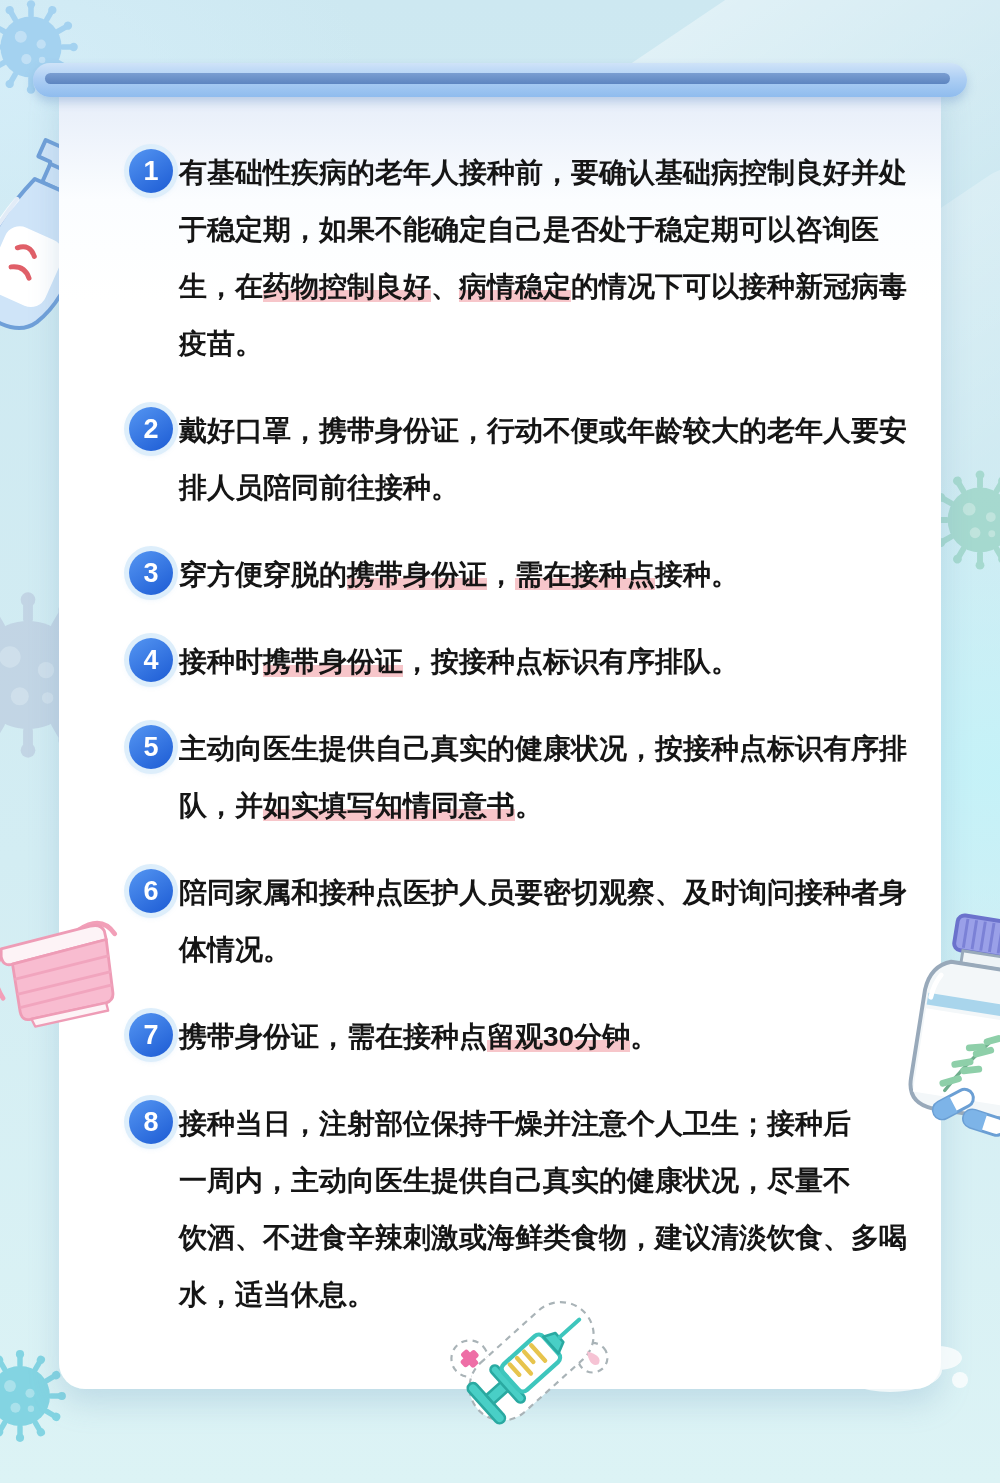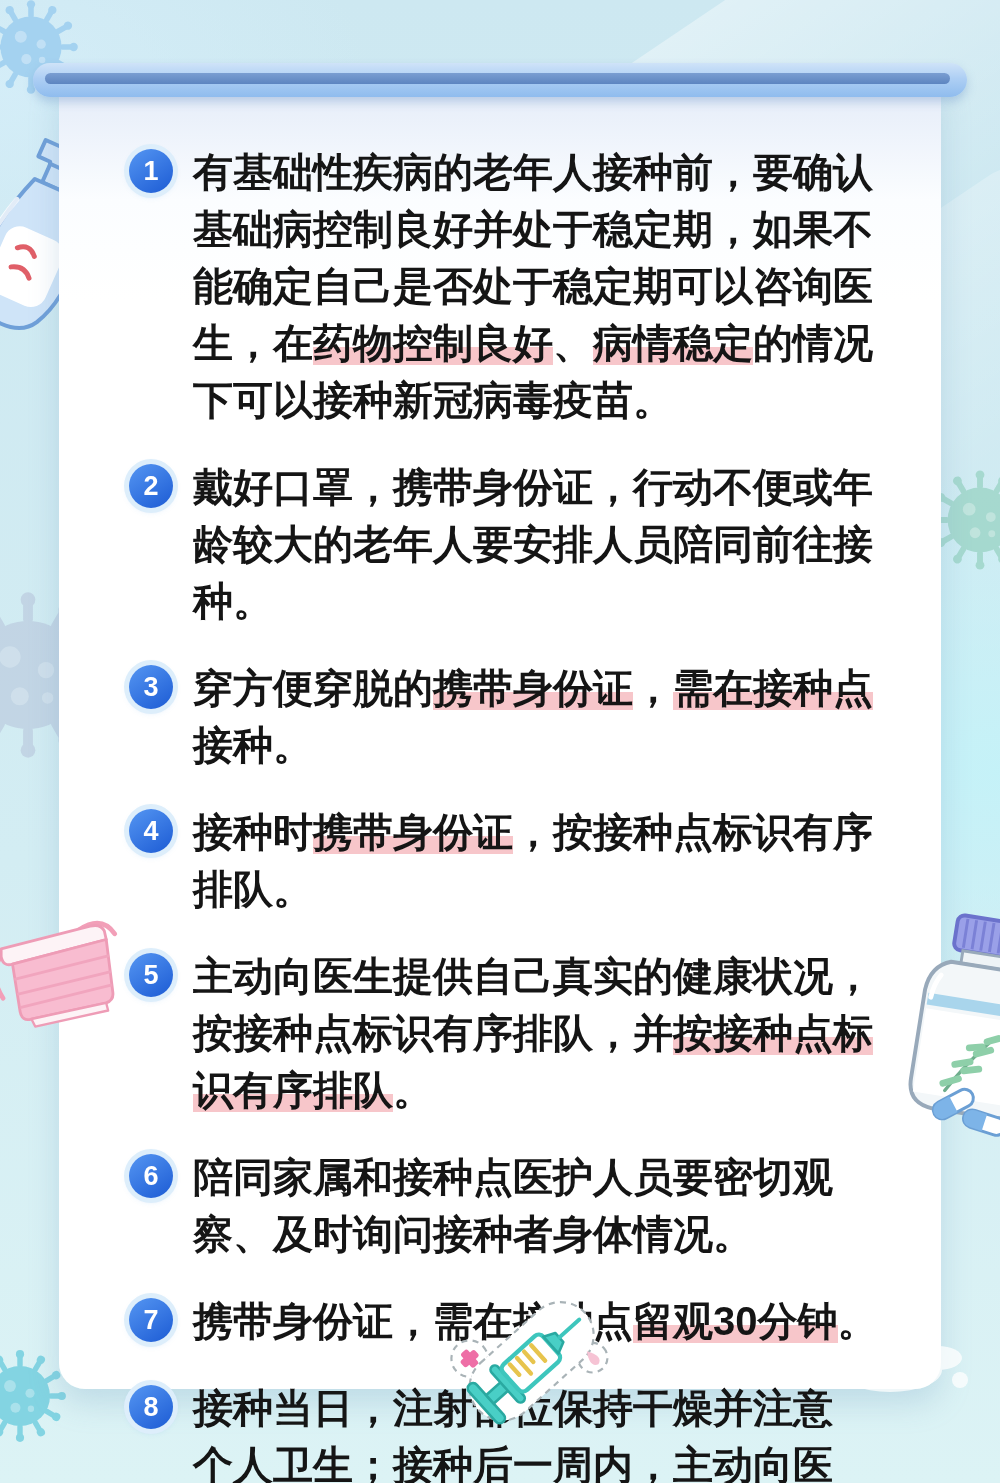--- a/index.html
+++ b/index.html
@@ -36,21 +36,21 @@
   .card{position:absolute;left:59px;top:80px;width:882px;height:1309px;z-index:1;
     background:linear-gradient(180deg,#e3ebf8 0%,#fbfdff 120px,var(--card) 220px);
     border-radius:10px 10px 26px 26px;
     box-shadow:0 14px 30px rgba(120,160,195,.28);}
   .tips{padding:64px 30px 0 70px;}
   .tip{display:flex;align-items:flex-start;margin-bottom:30px;}
   .badge{flex:0 0 44px;width:44px;height:44px;margin-top:5px;border-radius:50%;
     background:linear-gradient(145deg,var(--badge-blue-1),var(--badge-blue-2));
     box-shadow:0 0 0 5px var(--badge-ring),0 2px 7px rgba(70,150,230,.35);
     color:#fff;font-size:27px;font-weight:bold;line-height:44px;text-align:center;}
-  .tip-text{flex:1;margin-left:20px;font-size:40px;line-height:57px;font-weight:600;
+  .tip-text{flex:1;margin-left:6px;font-size:28px;line-height:57px;font-weight:600;
     color:var(--text);letter-spacing:0;text-align:left;word-break:break-all;}
   .hl{background:linear-gradient(to top,var(--highlight-pink) 40%,rgba(247,198,202,0) 40%);}
   
   .tip:nth-child(8) .tip-text::before{content:"";float:right;width:58px;height:114px;}
 
   
   .dec{position:absolute;pointer-events:none;}
   .z0{z-index:0;} .z3{z-index:3;} .z5{z-index:5;}
   .virus{display:block;}
   svg{display:block;overflow:visible;}
@@ -207,21 +207,21 @@
       <div class="tip-text"><span>穿方便穿脱的</span><span class="hl">携带身份证</span><span>，</span><span class="hl">需在接种点</span><span>接种。</span></div>
     </div>
 
     <div class="tip">
       <div class="badge">4</div>
       <div class="tip-text"><span>接种时</span><span class="hl">携带身份证</span><span>，按接种点标识有序排队。</span></div>
     </div>
 
     <div class="tip">
       <div class="badge">5</div>
-      <div class="tip-text"><span>主动向医生提供自己真实的健康状况，按接种点标识有序排队，并</span><span class="hl">按接种点标识有序排队</span><span>。</span></div>
+      <div class="tip-text"><span>主动向医生提供自己真实的健康状况，按接种点标识有序排队，并</span><span class="hl">如实填写知情同意书</span><span>。</span></div>
     </div>
 
     <div class="tip">
       <div class="badge">6</div>
       <div class="tip-text"><span>陪同家属和接种点医护人员要密切观察、及时询问接种者身体情况。</span></div>
     </div>
 
     <div class="tip">
       <div class="badge">7</div>
       <div class="tip-text"><span>携带身份证，需在接种点</span><span class="hl">留观30分钟</span><span>。</span></div>

